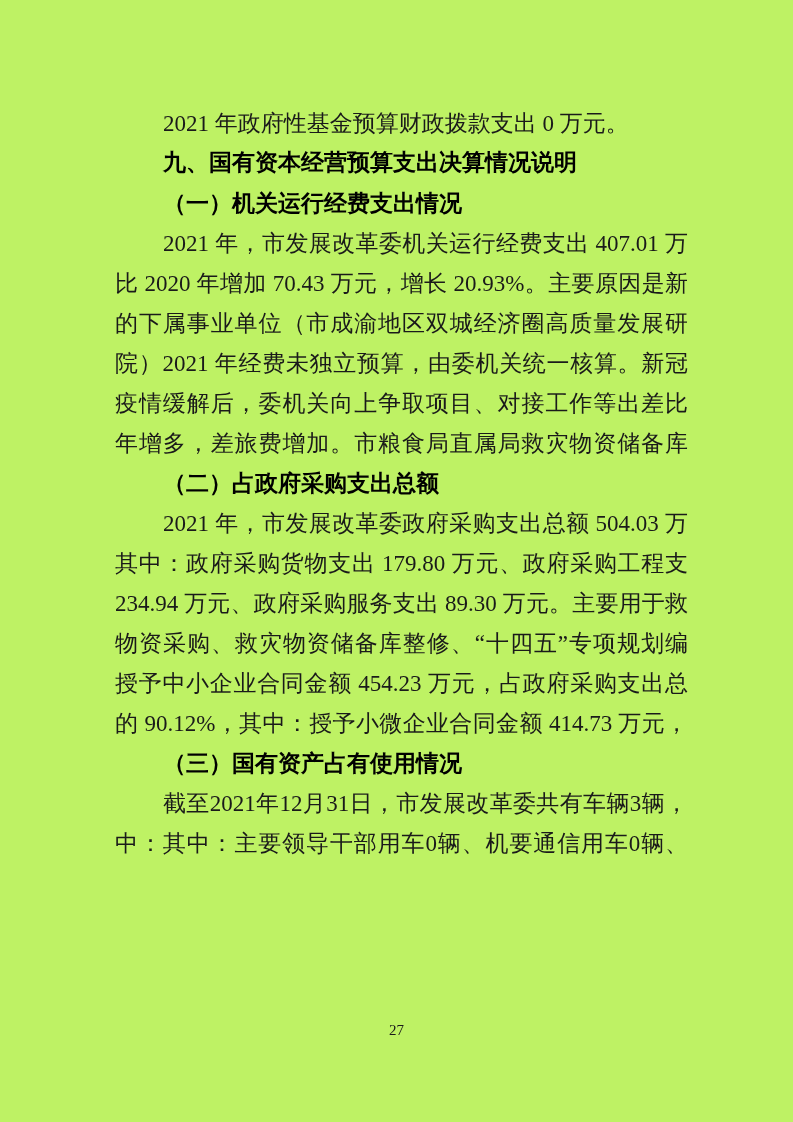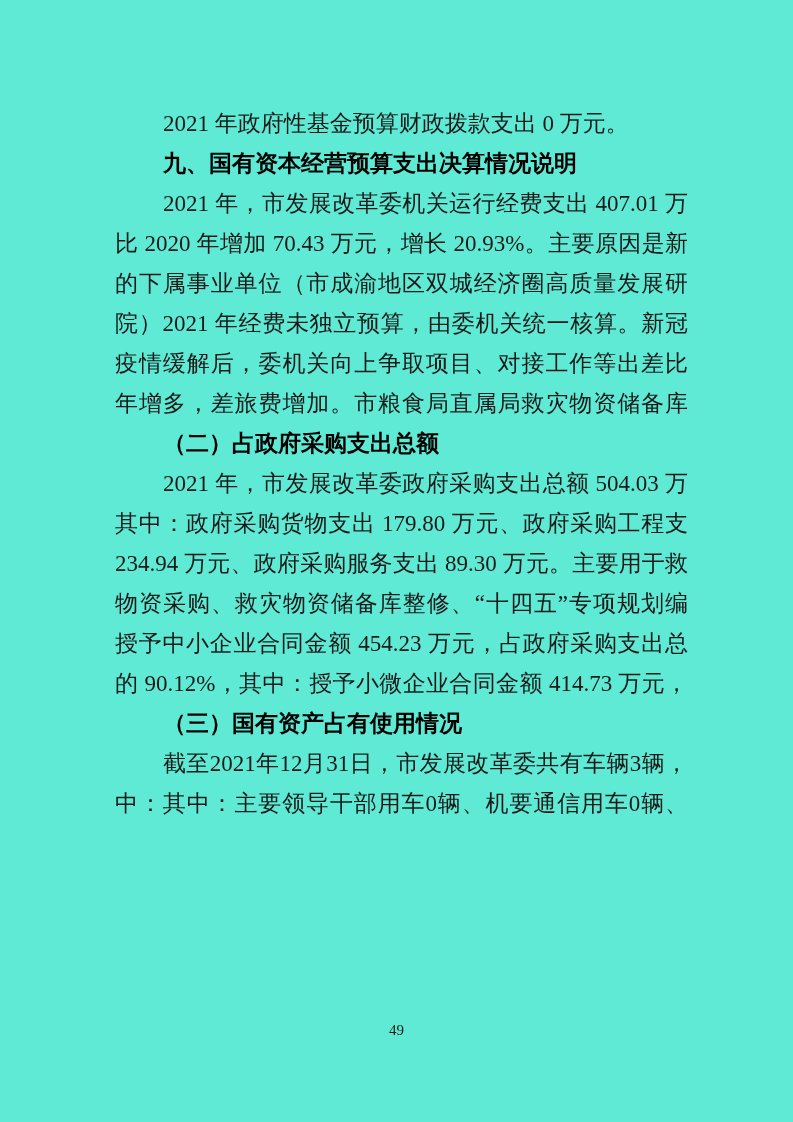--- a/index.html
+++ b/index.html
@@ -5,21 +5,21 @@
   html, body {
     margin: 0;
     padding: 0;
     background: #e8e8e8;
   }
   .page {
     position: relative;
     width: 793px;
     height: 1122px;
     margin: 0 auto;
-    background: #5eead4;
+    background: #bef264;
     overflow: hidden;
   }
   .content {
     position: absolute;
     left: 115px;
     top: 104px;
     width: 573px;
   }
   .ln {
     height: 40px;
@@ -34,21 +34,21 @@
   
   .fill {
     text-align: justify;
     text-align-last: justify;
     text-justify: inter-character;
   }
   
   .h1 {
     font-weight: bold;
     color: #000000;
-    font-family: Liberation Serif, serif;
+    font-family: Liberation Mono, monospace;
     text-indent: 48px;
   }
   
   .h2 {
     font-weight: bold;
     color: #000000;
     font-family: "Liberation Serif", "DejaVu Serif", serif;
     text-indent: 48px;
   }
   .page-number {
@@ -62,31 +62,32 @@
     font-family: "Liberation Serif", "DejaVu Serif", serif;
   }
 </style>
 </head>
 <body>
 
 <div class="page">
   <div class="content">
     <div class="ln first">2021 年政府性基金预算财政拨款支出 0 万元。</div>
     <div class="ln h1">九、国有资本经营预算支出决算情况说明</div>
+    <div class="ln h2">（一）机关运行经费支出情况</div>
     <div class="ln first fill">2021 年，市发展改革委机关运行经费支出 407.01 万元，</div>
     <div class="ln fill">比 2020 年增加 70.43 万元，增长 20.93%。主要原因是新增</div>
     <div class="ln fill">的下属事业单位（市成渝地区双城经济圈高质量发展研究</div>
     <div class="ln fill">院）2021 年经费未独立预算，由委机关统一核算。新冠肺炎</div>
     <div class="ln fill">疫情缓解后，委机关向上争取项目、对接工作等出差比 2020</div>
     <div class="ln fill">年增多，差旅费增加。市粮食局直属局救灾物资储备库物业</div>
     <div class="ln h2">（二）占政府采购支出总额</div>
     <div class="ln first fill">2021 年，市发展改革委政府采购支出总额 504.03 万元，</div>
     <div class="ln fill">其中：政府采购货物支出 179.80 万元、政府采购工程支出</div>
     <div class="ln fill">234.94 万元、政府采购服务支出 89.30 万元。主要用于救灾</div>
     <div class="ln fill">物资采购、救灾物资储备库整修、“十四五”专项规划编制。</div>
     <div class="ln fill">授予中小企业合同金额 454.23 万元，占政府采购支出总额</div>
     <div class="ln fill">的 90.12%，其中：授予小微企业合同金额 414.73 万元，占</div>
     <div class="ln h2">（三）国有资产占有使用情况</div>
     <div class="ln first fill">截至2021年12月31日，市发展改革委共有车辆3辆，其</div>
     <div class="ln fill">中：其中：主要领导干部用车0辆、机要通信用车0辆、应急</div>
   </div>
-  <div class="page-number">49</div>
+  <div class="page-number">27</div>
 </div>
 
 </body></html>

